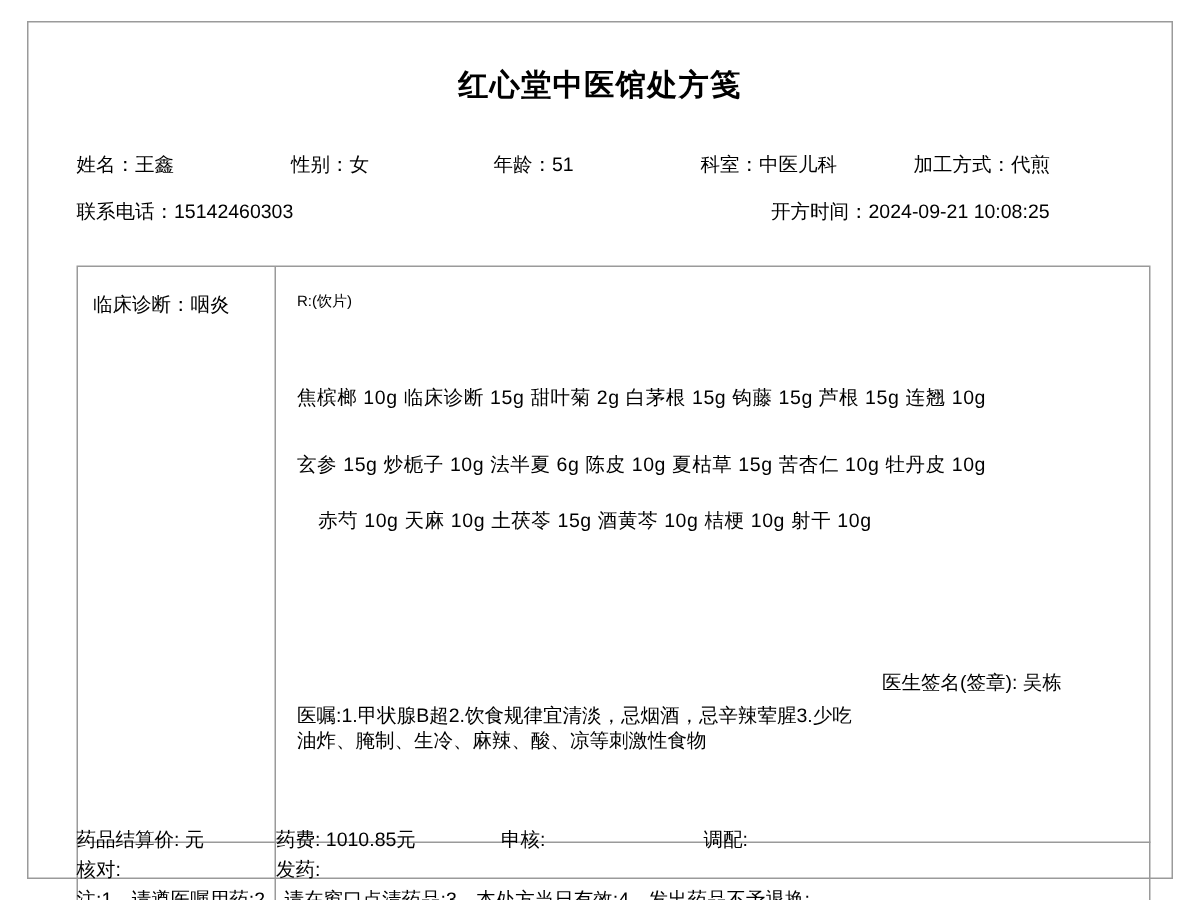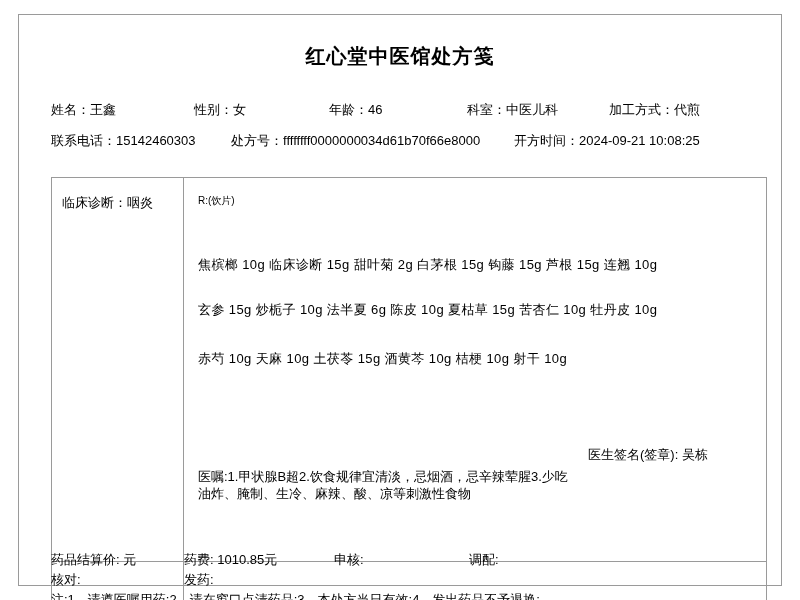--- a/index.html
+++ b/index.html
@@ -95,21 +95,21 @@
   }
   .herb-line {
     position: absolute;
     left: 14px;
     font-size: 13px;
     white-space: nowrap;
     letter-spacing: 0.4px;
   }
   .hl1 { top: 78px; }
   .hl2 { top: 123px; }
-  .hl3 { top: 172px; }
+  .hl3 { top: 160px; margin-left: 14px; }
 
   .sum-line {
     position: absolute;
     left: 14px;
     top: 268px;
     font-size: 13px;
     white-space: nowrap;
   }
   .sig {
     position: absolute;
@@ -162,28 +162,27 @@
 <body>
 
 <div id="sheet">
   <div class="frame">
 
     <div class="title">红心堂中医馆处方笺</div>
 
     <div class="hdr-row hdr-row1">
       <span class="cell" style="left:32px;">姓名：王鑫</span>
       <span class="cell" style="left:175px;">性别：女</span>
-      <span class="cell" style="left:310px;">年龄：46</span>
+      <span class="cell" style="left:310px;">年龄：51</span>
       <span class="cell" style="left:448px;">科室：中医儿科</span>
       <span class="cell" style="left:590px;">加工方式：代煎</span>
     </div>
 
     <div class="hdr-row hdr-row2">
       <span class="cell" style="left:32px;">联系电话：15142460303</span>
-      <span class="cell" style="left:212px;">处方号：ffffffff0000000034d61b70f66e8000</span>
       <span class="cell" style="left:495px;">开方时间：2024-09-21 10:08:25</span>
     </div>
 
     <div class="main-table">
       <div class="col-left">
         <span class="diag">临床诊断：咽炎</span>
       </div>
       <div class="col-right">
         <span class="rx-label">R:(饮片)</span>
 

